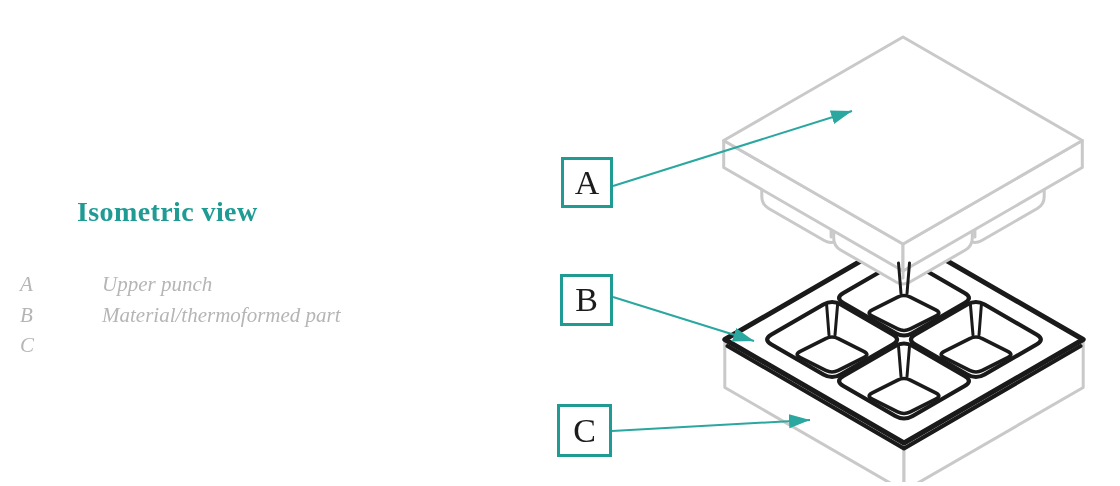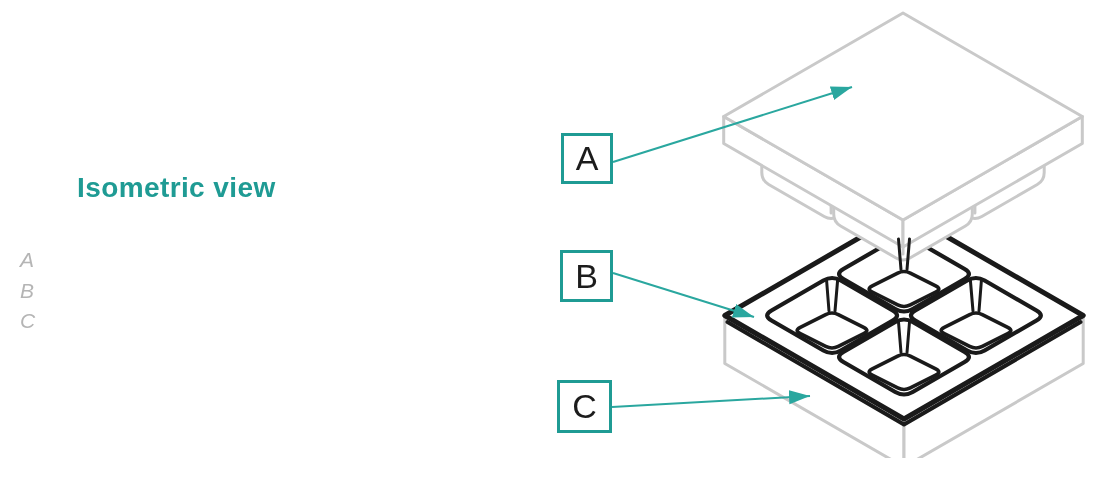--- a/index.html
+++ b/index.html
@@ -1,18 +1,18 @@
 <!DOCTYPE html>
 <html style="--accent: #1f9b94; --arrow: #2aa79f; --drawing-gray: #c9c9c9; --drawing-black: #1a1a1a; --legend-text: #b5b5b5; --letter-dark: #1c1c1c; --background: #ffffff;"><head>
 <meta charset="utf-8">
 <style>
   html,body{margin:0;padding:0;background:#fff;}
   .canvas{
     position:relative;width:1120px;height:458px;background:var(--background,#fff);
-    font-family:Liberation Sans, sans-serif;overflow:hidden;
+    font-family:Liberation Serif, serif;overflow:hidden;margin-top:24px;
   }
   .drawing-svg{position:absolute;left:0;top:0;width:1120px;height:486px;}
 
   
   .title{
     position:absolute;left:77px;top:172px;
     font-size:28px;font-weight:700;letter-spacing:.4px;
     color:var(--accent,#1f9b94);
   }
   .legend{position:absolute;left:0;top:248px;width:480px;}
@@ -104,23 +104,25 @@
       <path class="leader" marker-end="url(#arrow)" d="M613,273 L754,317"></path>
       <path class="leader" marker-end="url(#arrow)" d="M612,407 L810,396"></path>
     </g>
   </svg>
 
   <div class="title">Isometric view</div>
 
   <div class="legend">
     <div class="legend-row row-0">
       <span class="key">A</span>
+      <span class="lbl">Upper punch</span>
     </div>
     <div class="legend-row row-1">
       <span class="key">B</span>
+      <span class="lbl">Material/thermoformed part</span>
     </div>
     <div class="legend-row row-2">
       <span class="key">C</span>
     </div>
   </div>
 
   <div class="callout callout-a">
     <span>A</span>
   </div>
   <div class="callout callout-b">

